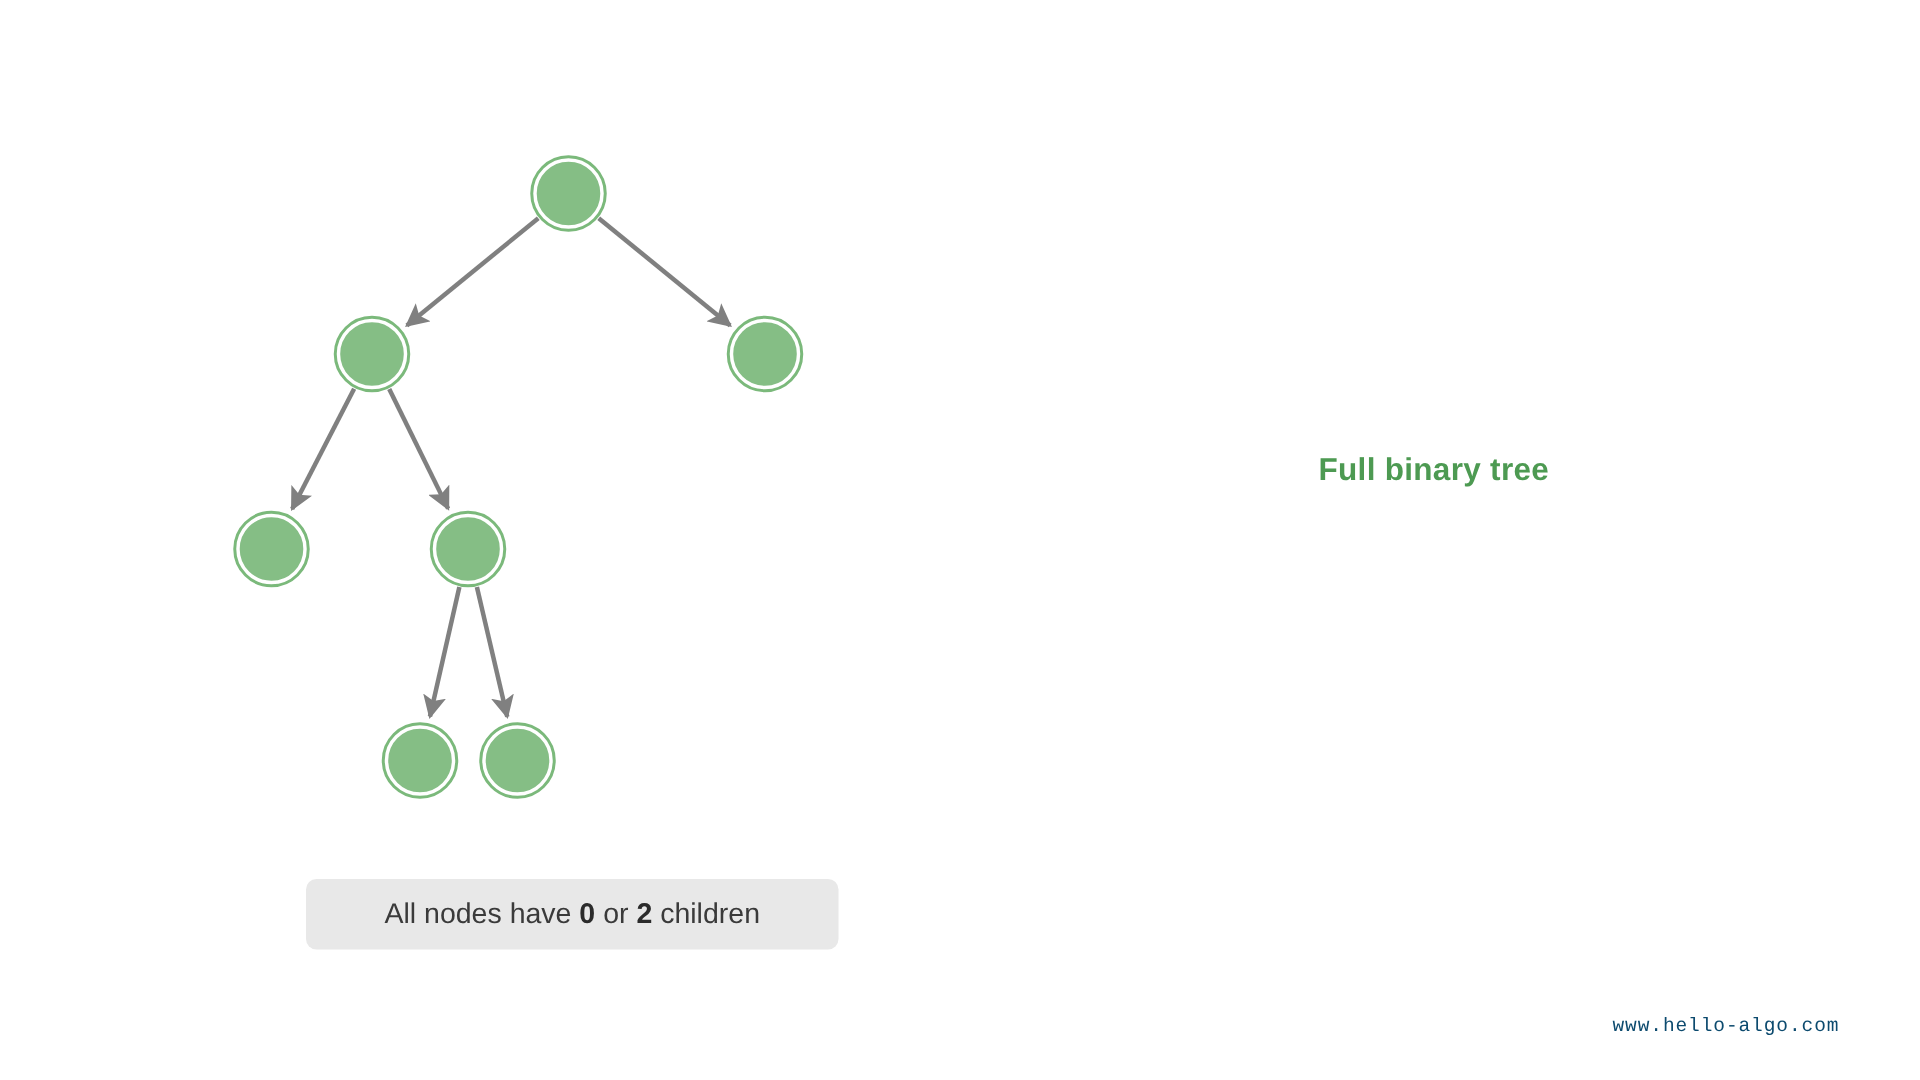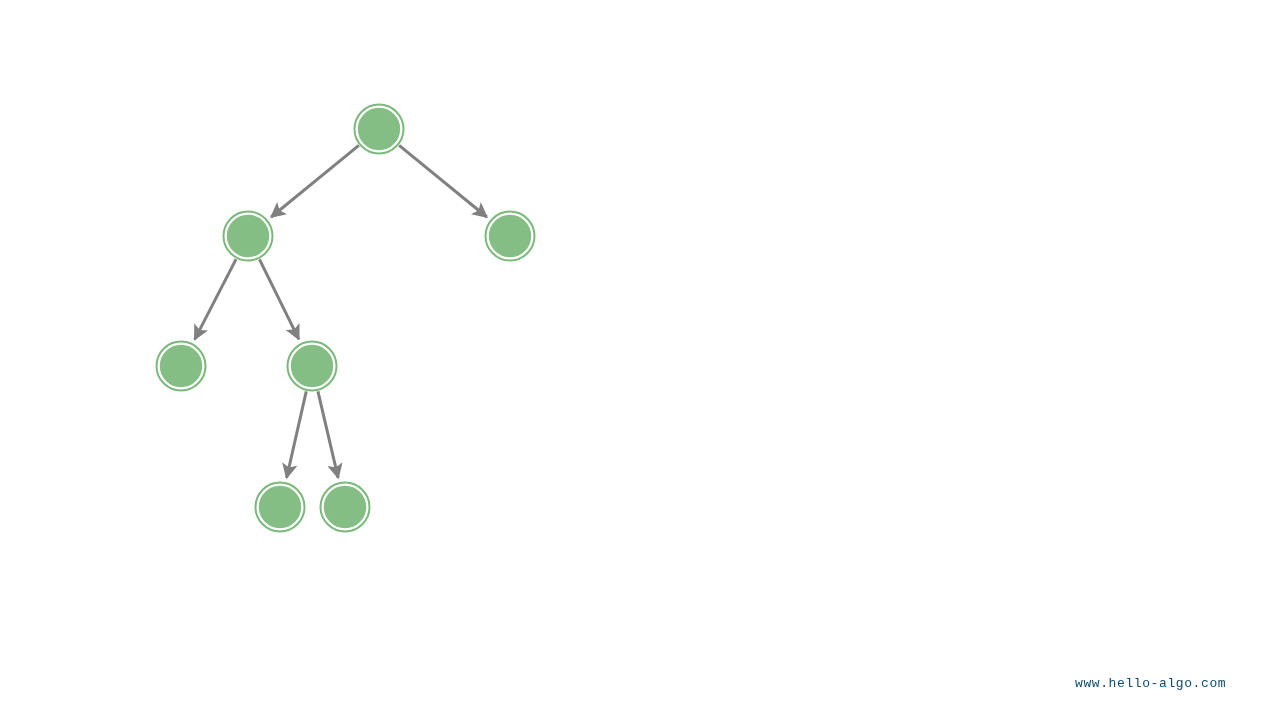--- a/index.html
+++ b/index.html
@@ -113,17 +113,23 @@
           <circle cx="280" cy="507" r="24.5" fill="none" stroke="#7bb97b" stroke-width="2"></circle>
           <circle cx="280" cy="507" r="22" fill="#85be85" stroke="#ffffff" stroke-width="1.6"></circle>
         </g>
         <g>
           <circle cx="345" cy="507" r="24.5" fill="none" stroke="#7bb97b" stroke-width="2"></circle>
           <circle cx="345" cy="507" r="22" fill="#85be85" stroke="#ffffff" stroke-width="1.6"></circle>
         </g>
       </g>
   </svg>
 
+  <div class="diagram-title">Full binary tree</div>
 
+  <div class="caption-box">
+    <div class="caption-text">
+      <span>All nodes have </span><b>0</b><span> or </span><b>2</b><span> children</span>
+    </div>
+  </div>
 
   <div class="watermark">www.hello-algo.com</div>
 
 </div>
 
 </body></html>

